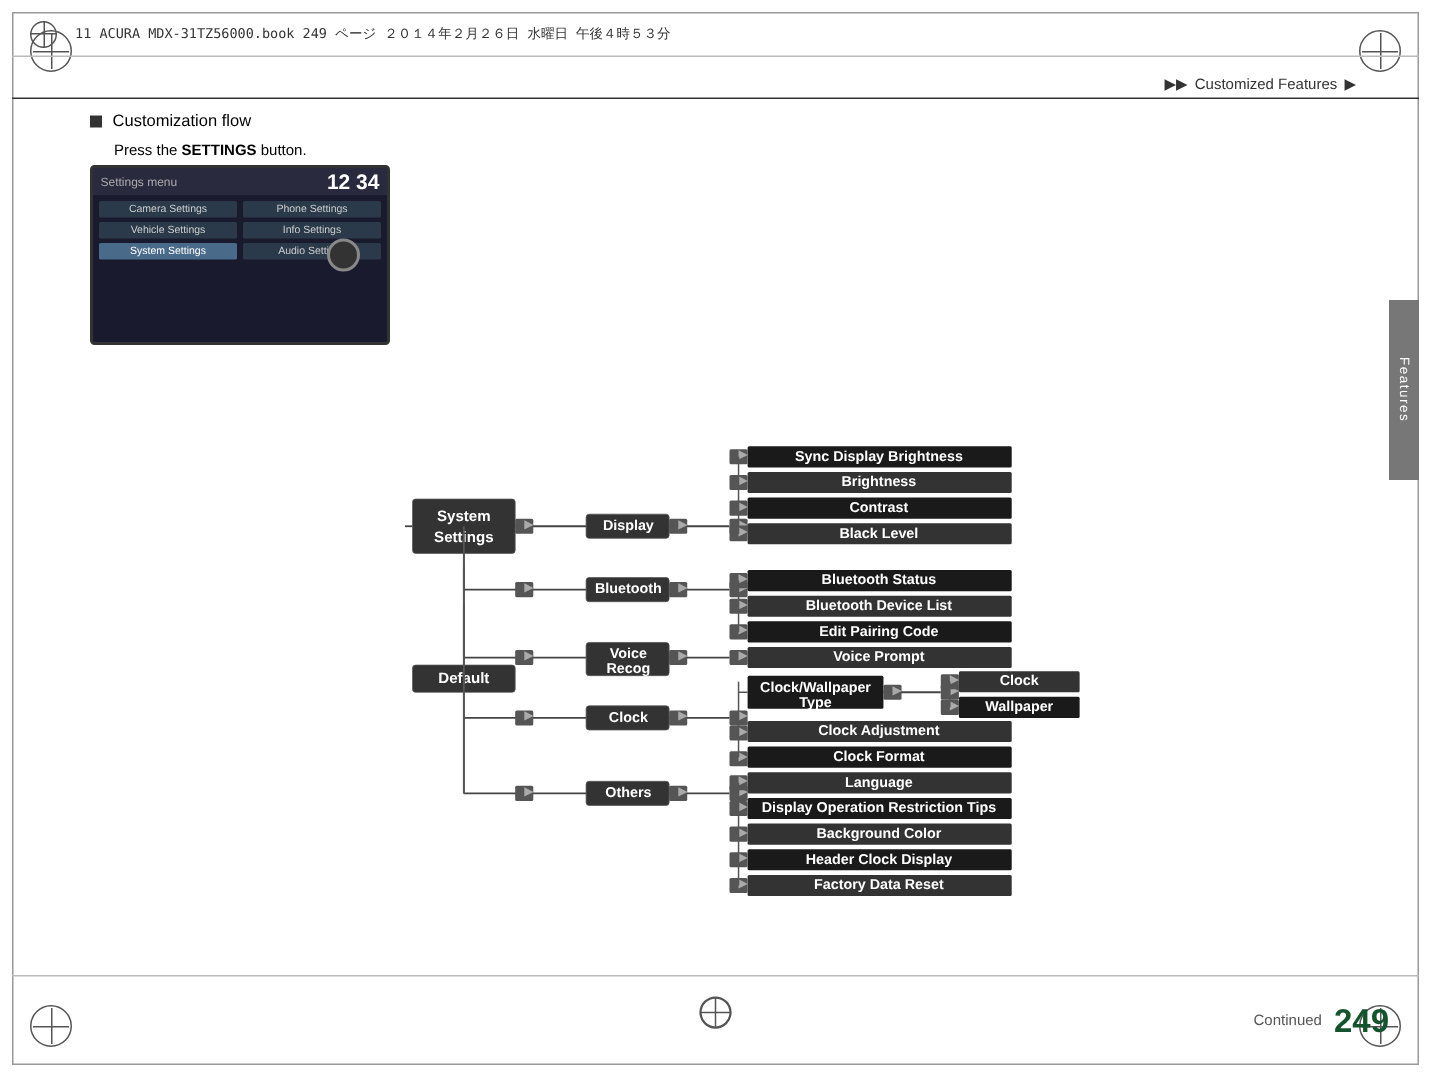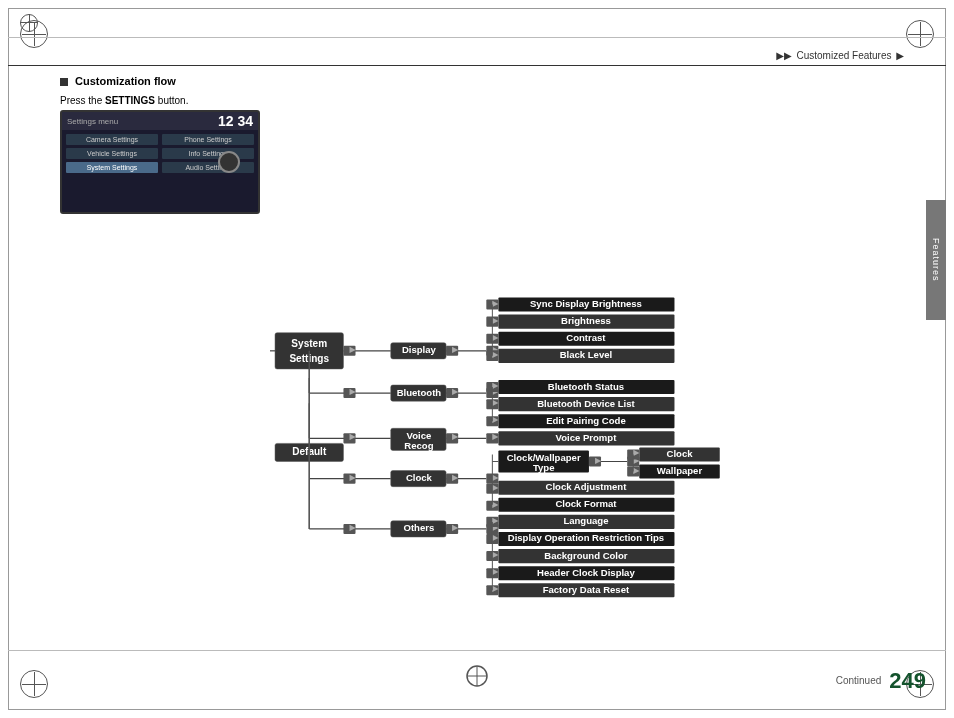--- a/index.html
+++ b/index.html
@@ -94,35 +94,35 @@
       height: 1px;
       background: #333;
     }
 
     
     .section-heading {
       position: absolute;
       top: 75px;
       left: 60px;
       font-size: 11px;
-      font-weight: bold;
+      font-weight: normal;
     }
     .section-heading .square {
       display: inline-block;
       width: 8px; height: 8px;
       background: #333;
       margin-right: 4px;
       vertical-align: middle;
     }
 
     
     .press-settings {
       position: absolute;
       top: 95px;
-      left: 60px;
+      left: 76px;
       font-size: 10px;
     }
     .press-settings strong {
       font-weight: bold;
     }
 
     
     .features-tab {
       position: absolute;
       right: 8px;
@@ -139,21 +139,21 @@
       text-orientation: mixed;
       letter-spacing: 1px;
     }
 
     
     .screen-mockup {
       position: absolute;
       top: 110px;
       left: 60px;
       width: 200px;
-      height: 104px;
+      height: 120px;
       border: 2px solid #333;
       background: #1a1a2e;
       border-radius: 3px;
     }
     .screen-top-bar {
       background: #2a2a3e;
       height: 18px;
       display: flex;
       align-items: center;
       padding: 0 5px;
@@ -260,20 +260,21 @@
 <div class="corner-tr corner-circle"></div>
 <div class="corner-bl corner-circle"></div>
 <div class="corner-br corner-circle"></div>
 
 <div class="page-frame"></div>
 
 <div class="header-bar">
   <div class="crosshair">
     <div class="crosshair-circle"></div>
   </div>
+  <span class="header-text">11 ACURA MDX-31TZ56000.book  249 ページ  ２０１４年２月２６日  水曜日  午後４時５３分</span>
 </div>
 
 <div class="top-rule"></div>
 
 <div class="customized-features">
   <span>Customized Features</span>
 </div>
 
 <div class="section-heading">
   <span class="square"></span>

